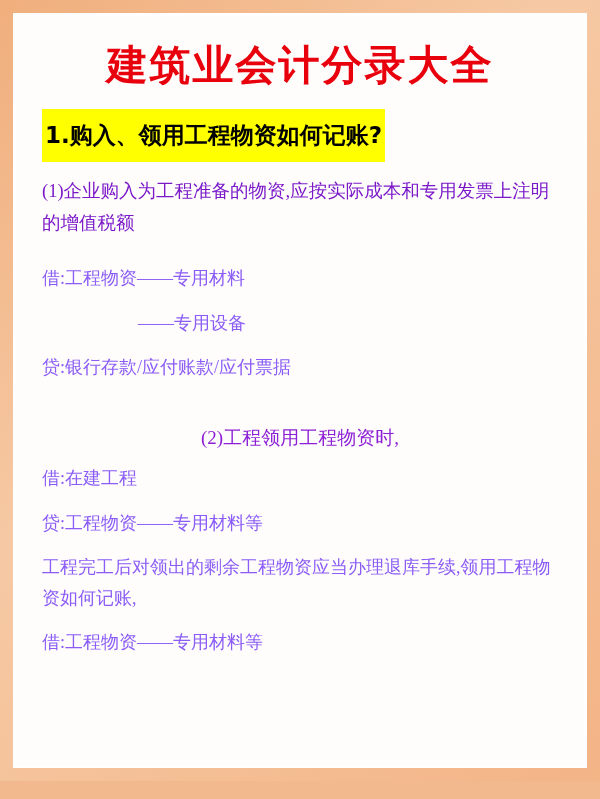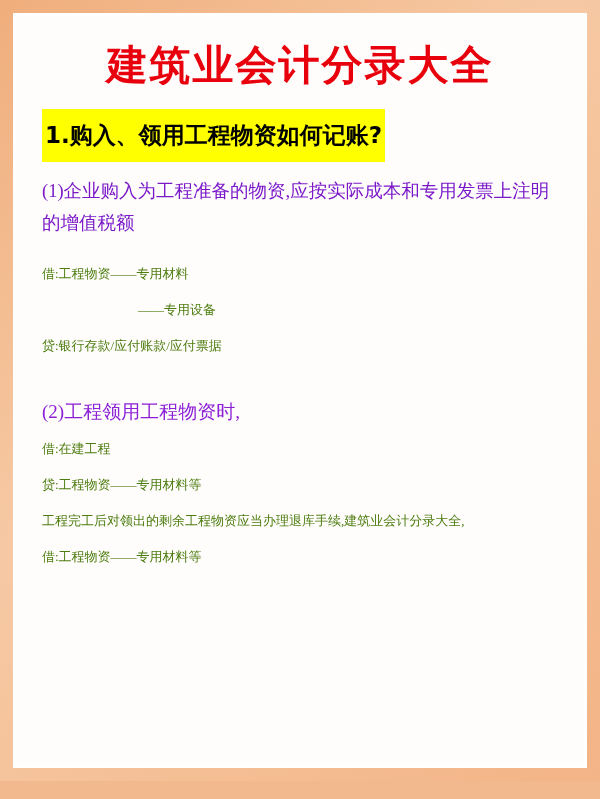--- a/index.html
+++ b/index.html
@@ -74,32 +74,33 @@
   .purple-strong {
     color: #8d1fd6;
   }
   .spacer-lg {
     height: 26px;
   }
   .indent-entry {
     padding-left: 96px;
   }
   .entry {
-    font-size: 13px;
+    font-size: 18px;
     line-height: 1.7;
     margin: 0 0 10px 0;
-    color: #4d7c0f;
+    color: #8b5cf6;
   }
   .entry-wide {
     margin-bottom: 14px;
   }
   .sub-label {
     font-size: 19px;
     line-height: 1.6;
     margin: 0 0 10px 0;
+    text-align: center;
   }
 </style>
 </head>
 <body>
 
 <div class="page">
   <div class="inner-border">
     <div class="content">
 
       <div class="doc-title">建筑业会计分录大全</div>
@@ -117,20 +118,20 @@
       <p class="entry entry-wide">贷:银行存款/应付账款/应付票据</p>
 
       <div class="spacer-lg"></div>
 
       <p class="sub-label purple-strong">(2)工程领用工程物资时,</p>
 
       <p class="entry entry-wide">借:在建工程</p>
 
       <p class="entry entry-wide">贷:工程物资——专用材料等</p>
 
-      <p class="entry entry-wide">工程完工后对领出的剩余工程物资应当办理退库手续,建筑业会计分录大全,</p>
+      <p class="entry entry-wide">工程完工后对领出的剩余工程物资应当办理退库手续,领用工程物资如何记账,</p>
 
       <p class="entry entry-wide">借:工程物资——专用材料等</p>
 
 
     </div>
   </div>
 </div>
 
 </body></html>

